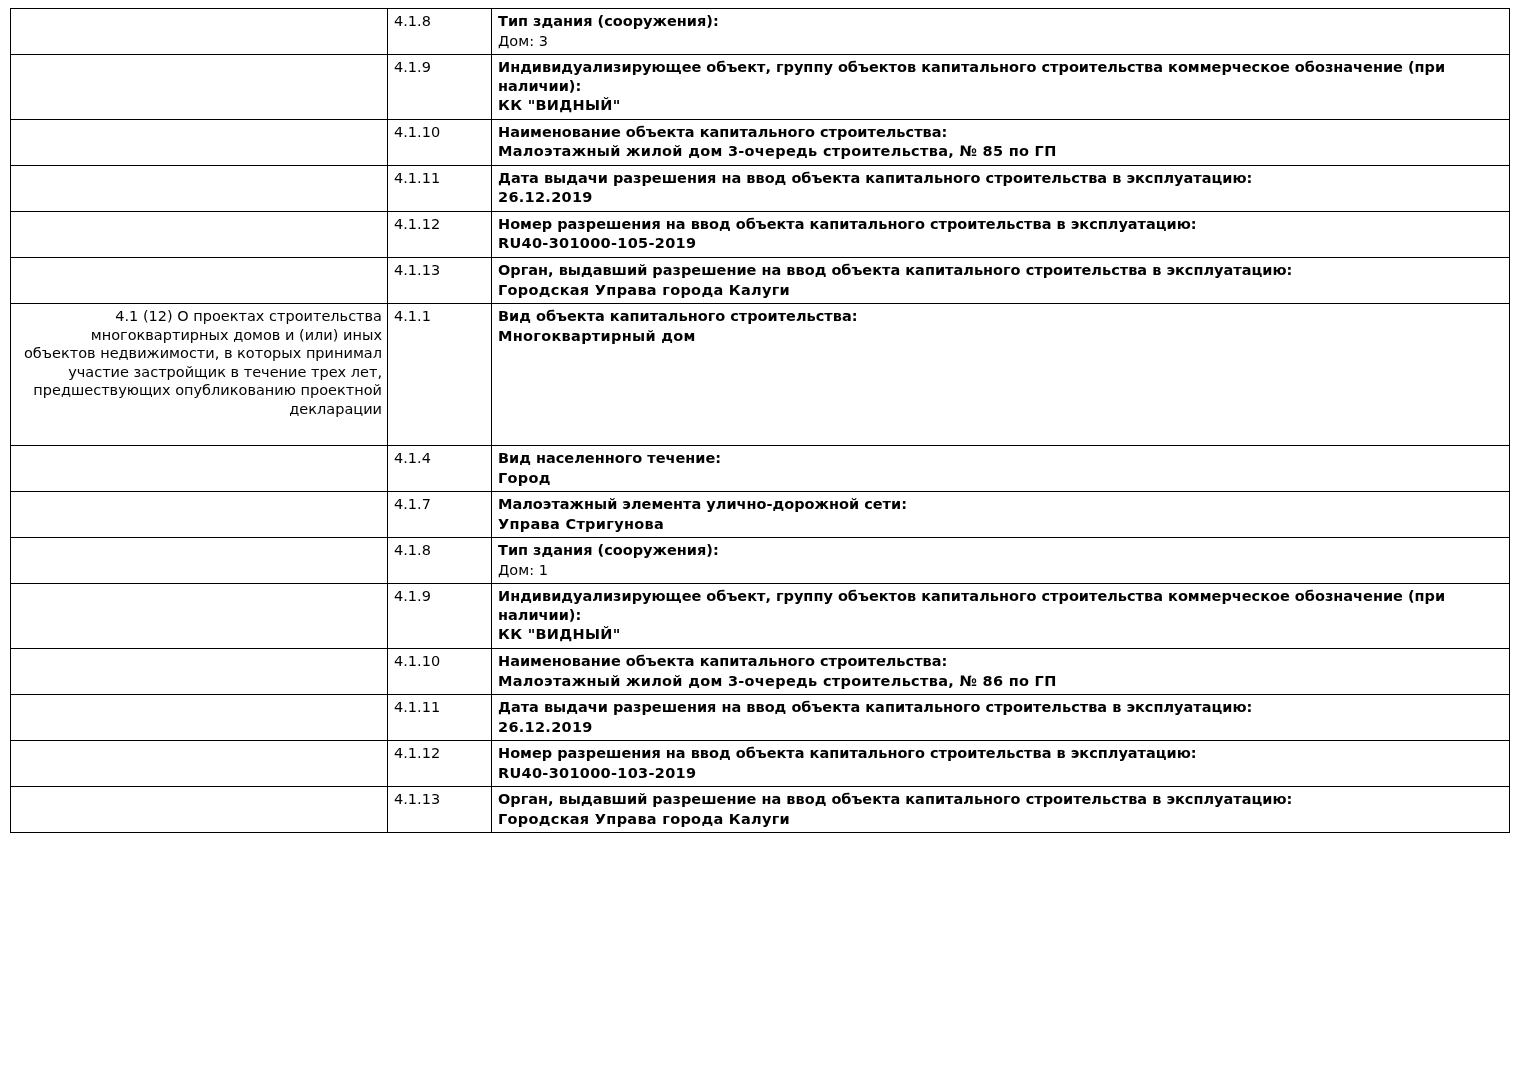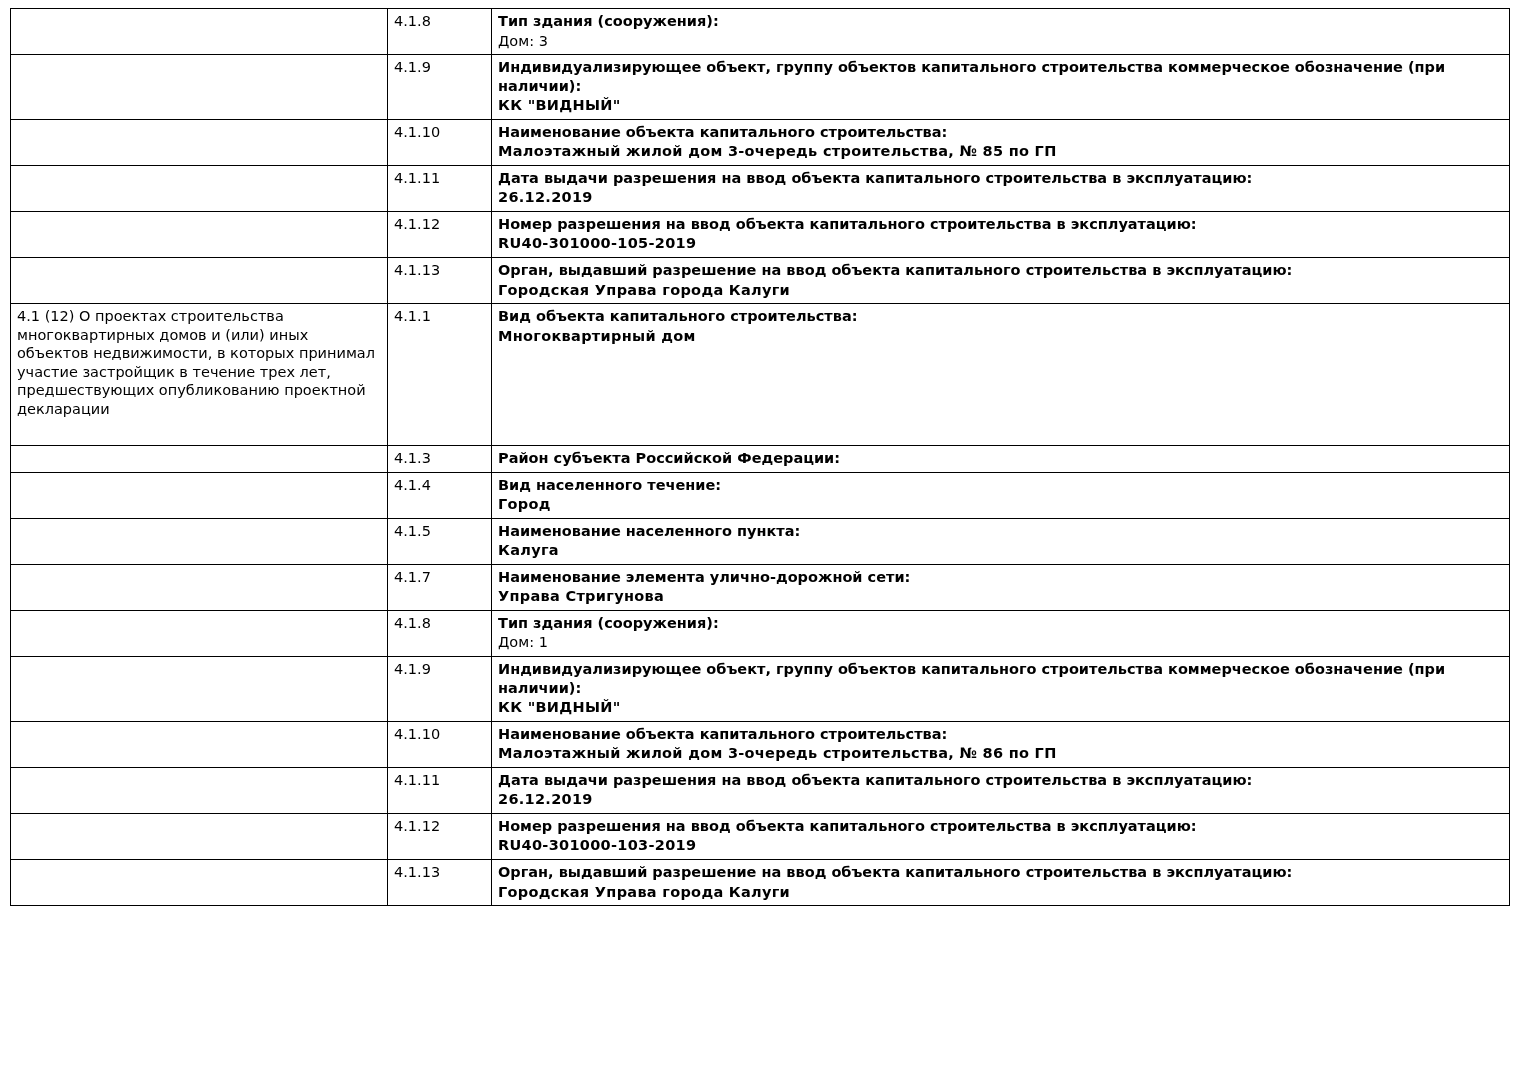--- a/index.html
+++ b/index.html
@@ -38,20 +38,21 @@
 
   td.code {
     vertical-align: middle;
     font-size: 14.5px;
     padding-left: 7px;
   }
   td.leftcell {
     font-size: 14.5px;
     line-height: 1.30;
     padding-top: 4px;
+    text-align: right;
   }
   td.leftcell.group {
     vertical-align: top;
   }
   .label {
     font-weight: 700;
     white-space: normal;
   }
   .value {
     font-weight: bold;
@@ -135,52 +136,37 @@
       <tr style="height:142px;">
         <td class="leftcell group">4.1 (12) О проектах строительства многоквартирных домов и (или) иных объектов недвижимости, в которых принимал участие застройщик в течение трех лет, предшествующих опубликованию проектной декларации</td>
         <td class="code">4.1.1</td>
         <td class="body-mid">
           <div class="label">Вид объекта капитального строительства:</div>
           <div class="value">Многоквартирный дом</div>
         </td>
       </tr>
 
 
-      <tr>
-        <td class="leftcell"></td>
-        <td class="code">4.1.3</td>
-        <td>
-          <div class="label">Район субъекта Российской Федерации:</div>
-        </td>
-      </tr>
 
       <tr>
         <td class="leftcell"></td>
         <td class="code">4.1.4</td>
         <td>
           <div class="label">Вид населенного течение:</div>
           <div class="value">Город</div>
         </td>
       </tr>
 
-      <tr>
-        <td class="leftcell"></td>
-        <td class="code">4.1.5</td>
-        <td>
-          <div class="label">Наименование населенного пункта:</div>
-          <div class="value">Калуга</div>
-        </td>
-      </tr>
 
 
       <tr>
         <td class="leftcell"></td>
         <td class="code">4.1.7</td>
         <td>
-          <div class="label">Наименование элемента улично-дорожной сети:</div>
+          <div class="label">Малоэтажный элемента улично-дорожной сети:</div>
           <div class="value">Управа Стригунова</div>
         </td>
       </tr>
 
       <tr>
         <td class="leftcell"></td>
         <td class="code">4.1.8</td>
         <td>
           <div class="label">Тип здания (сооружения):</div>
           <div class="value plain">Дом: 1</div>

